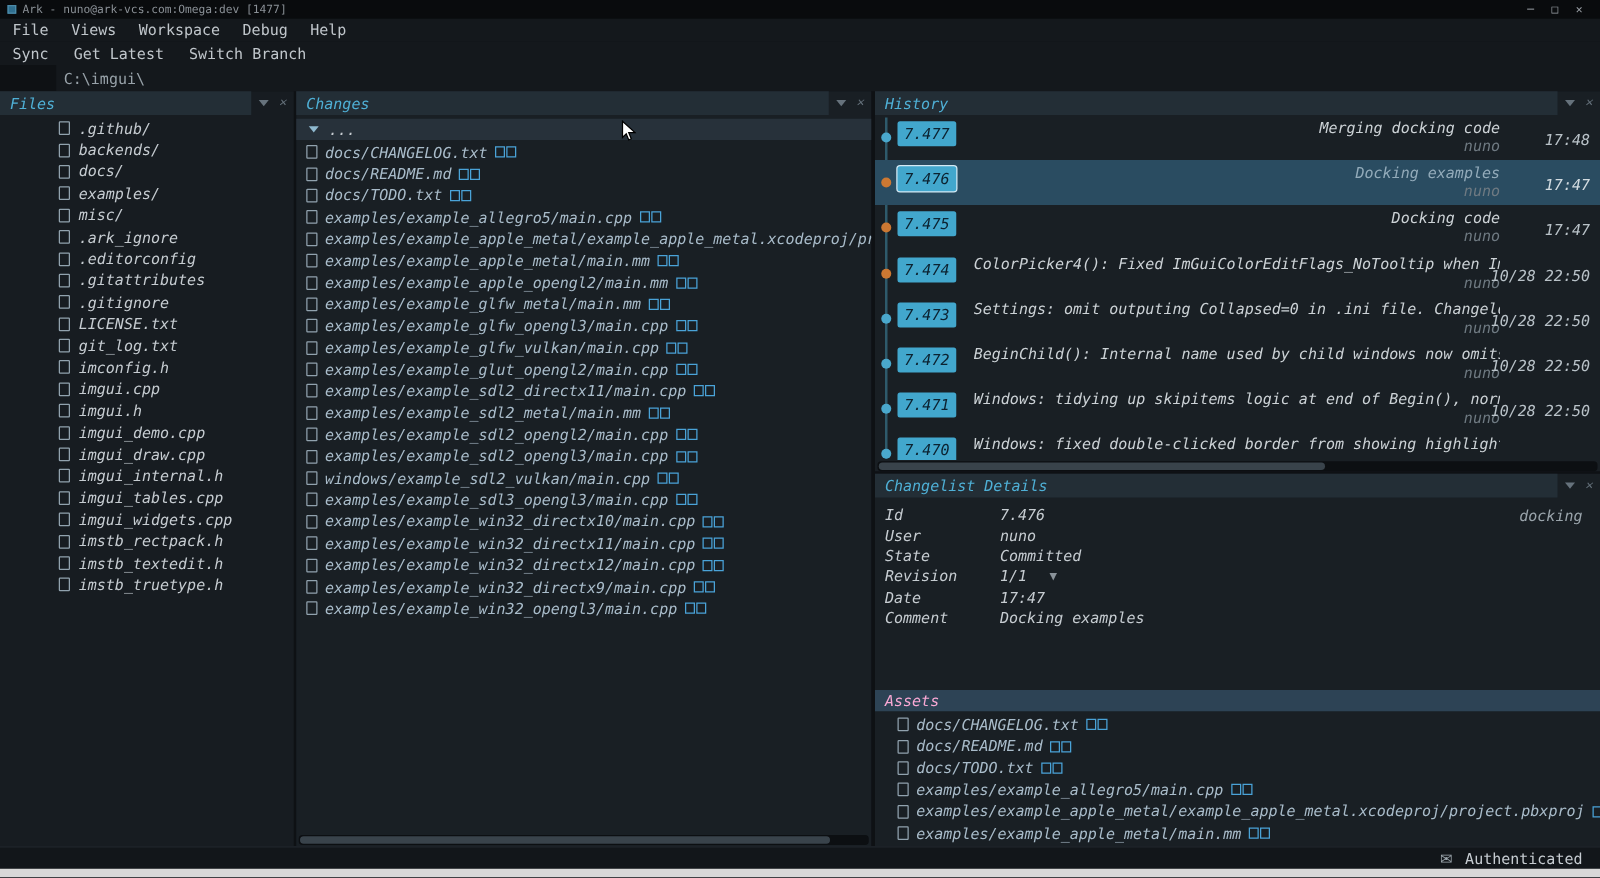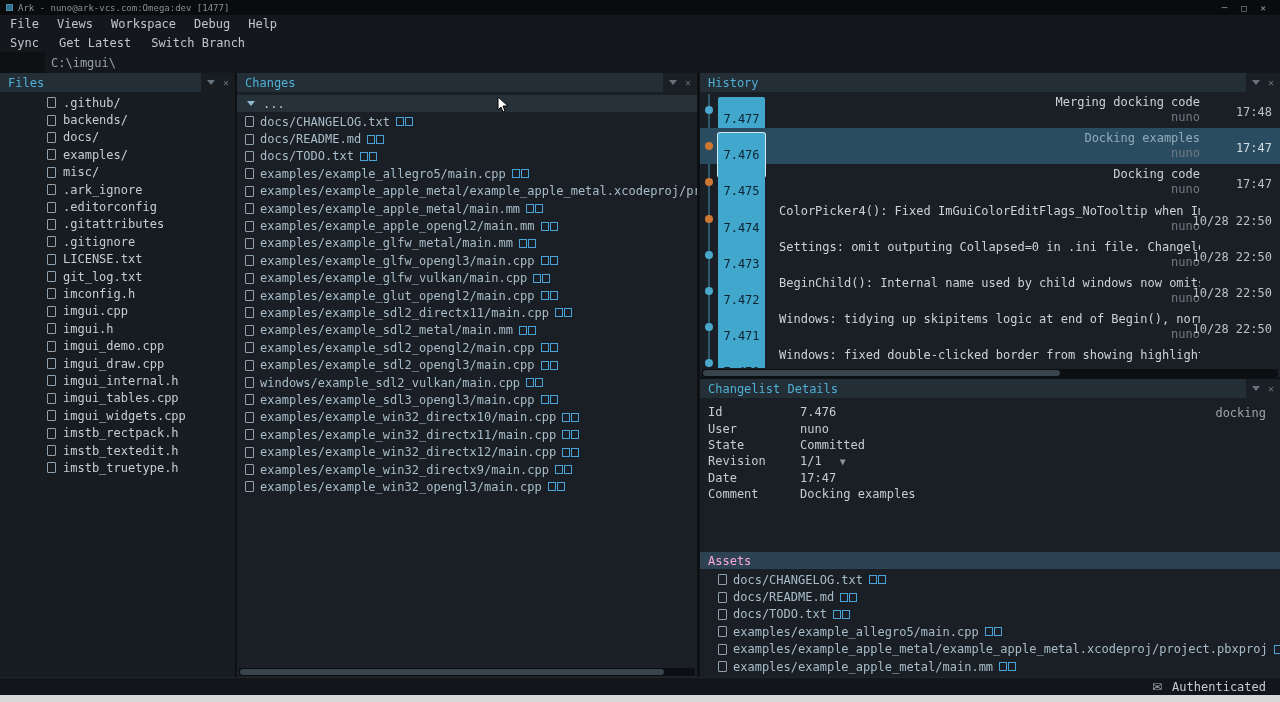--- a/index.html
+++ b/index.html
@@ -33,21 +33,21 @@
     display:flex; align-items:center; gap:20px; padding:0 10px;
     background:#14181c; color:#c0c6cb; font-size:12px;
   }
   .pathbar{
     position:absolute; top:52px; left:0; right:0; height:21px;
     display:flex; align-items:center; padding:0 6px;
     background:#14181c; color:#98a2a9; font-size:12px;margin-left:45px;
   }
   
   .main{position:absolute; top:73px; left:0; right:0; bottom:25px;}
-  .panel{position:absolute; background:#191f24;}
+  .panel{position:absolute; background:#191f24;font-style:italic;}
   .files-panel{left:0; top:0; bottom:0; width:235px; background:#171c21;}
   .changes-panel{left:237px; top:0; bottom:0; width:460px;}
   .history-panel{left:700px; right:0; top:0; height:304px;}
   .details-panel{left:700px; right:0; top:306px; bottom:0;}
   
   .panel-header{height:19px; display:flex; align-items:center;}
   .panel-header .title-area{
     flex:1; height:100%; background:#232e36; display:flex; align-items:center;
     padding-left:8px; color:#4fb0d6; font-size:12px;
   }
@@ -71,21 +71,21 @@
   .hscroll{position:absolute; bottom:1px; left:2px; right:2px; height:8px; background:#0c0f12; border-radius:3px;}
   .hscroll .handle{position:absolute; top:1px; bottom:1px; background:#39434b; border-radius:3px; cursor:pointer;}
   
   .graph-line{position:absolute; left:8px; top:21px; bottom:10px; width:2px; background:#2e5a6b;}
   .hist-list{position:absolute; top:19px; left:0; right:0; bottom:9px; overflow:hidden;}
   .hist-row{position:relative; height:36.2px; cursor:pointer;}
   .hist-row.selected{background:#2a4c61;}
   .commit-dot{position:absolute; left:5px; top:14px; width:8px; height:8px; border-radius:50%; background:#4aa8cc;}
   .rev-badge{
     position:absolute; left:18px; top:5px; min-width:47px; text-align:center;
-    background:#42a7cd; color:#0c2230; padding:15px 4px; border-radius:2px; font-size:12px;
+    background:#42a7cd; color:#0c2230; padding:3px 4px; border-radius:2px; font-size:12px;
   }
   .hist-row.selected .rev-badge{box-shadow:0 0 0 1px #d3e9f4;}
   .hist-text{position:absolute; left:79px; top:2px; right:80px; overflow:hidden; white-space:nowrap;text-align:right;}
   .hist-msg{color:#ccd2d6; font-size:12px; line-height:16px;}
   .hist-row.selected .hist-msg{color:#93abba;}
   .hist-author{color:#6f7a82; font-size:12px; line-height:15px;}
   .hist-time{position:absolute; right:8px; top:13px; color:#b9c2c8; font-size:12px;}
   .hist-row.selected .hist-time{color:#d3dce1;}
   
   .fields{position:absolute; top:25px; left:0; right:0;}

